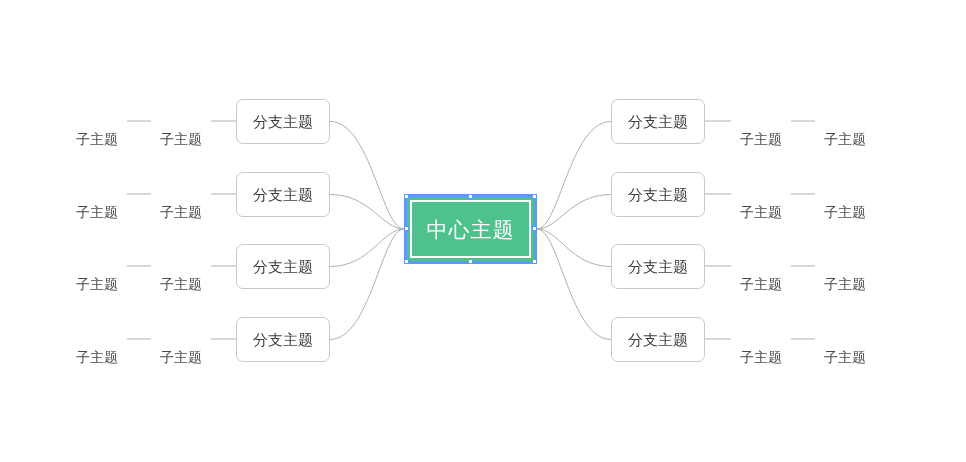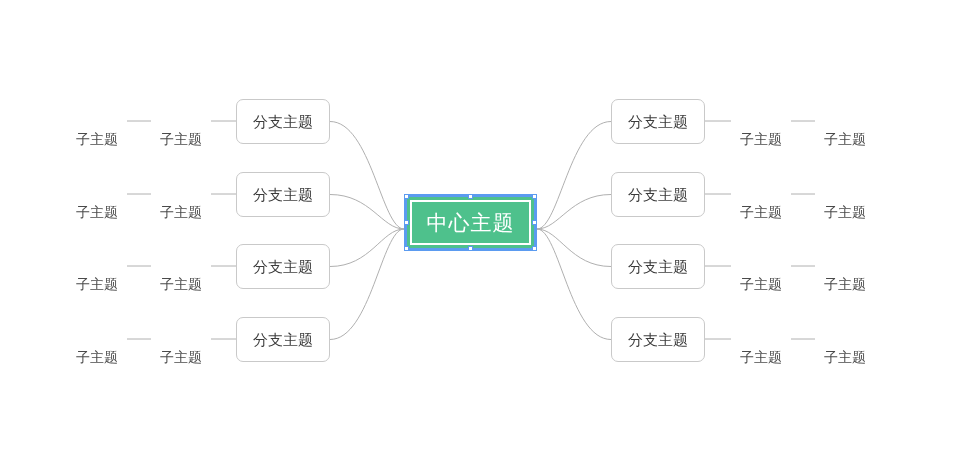--- a/index.html
+++ b/index.html
@@ -139,21 +139,21 @@
       <path d="M 705 194 L 731 194" fill="none" stroke="#b0b0b0" stroke-width="1"></path>
       <path d="M 791 194 L 815 194" fill="none" stroke="#b0b0b0" stroke-width="1"></path>
       <path d="M 611 266.5 C 570.3 266.5, 559.2 229, 537 229" fill="none" stroke="#b0b0b0" stroke-width="1"></path>
       <path d="M 705 266 L 731 266" fill="none" stroke="#b0b0b0" stroke-width="1"></path>
       <path d="M 791 266 L 815 266" fill="none" stroke="#b0b0b0" stroke-width="1"></path>
       <path d="M 611 339.5 C 570.3 339.5, 559.2 229, 537 229" fill="none" stroke="#b0b0b0" stroke-width="1"></path>
       <path d="M 705 339 L 731 339" fill="none" stroke="#b0b0b0" stroke-width="1"></path>
       <path d="M 791 339 L 815 339" fill="none" stroke="#b0b0b0" stroke-width="1"></path>
     </svg>
 
-  <div class="central-node" id="central" style="left: 404px; top: 194px; width: 133px; height: 57px; background: rgb(78, 193, 140); border-color: rgb(91, 155, 240);">
+  <div class="central-node" id="central" style="left: 404px; top: 194px; width: 133px; height: 70px; background: rgb(78, 193, 140); border-color: rgb(91, 155, 240);">
     <div class="inner"></div>
     <span class="central-label">中心主题</span>
     <span class="handle tl"></span>
     <span class="handle tc"></span>
     <span class="handle tr"></span>
     <span class="handle lc"></span>
     <span class="handle rc"></span>
     <span class="handle bl"></span>
     <span class="handle bc"></span>
     <span class="handle br"></span>

